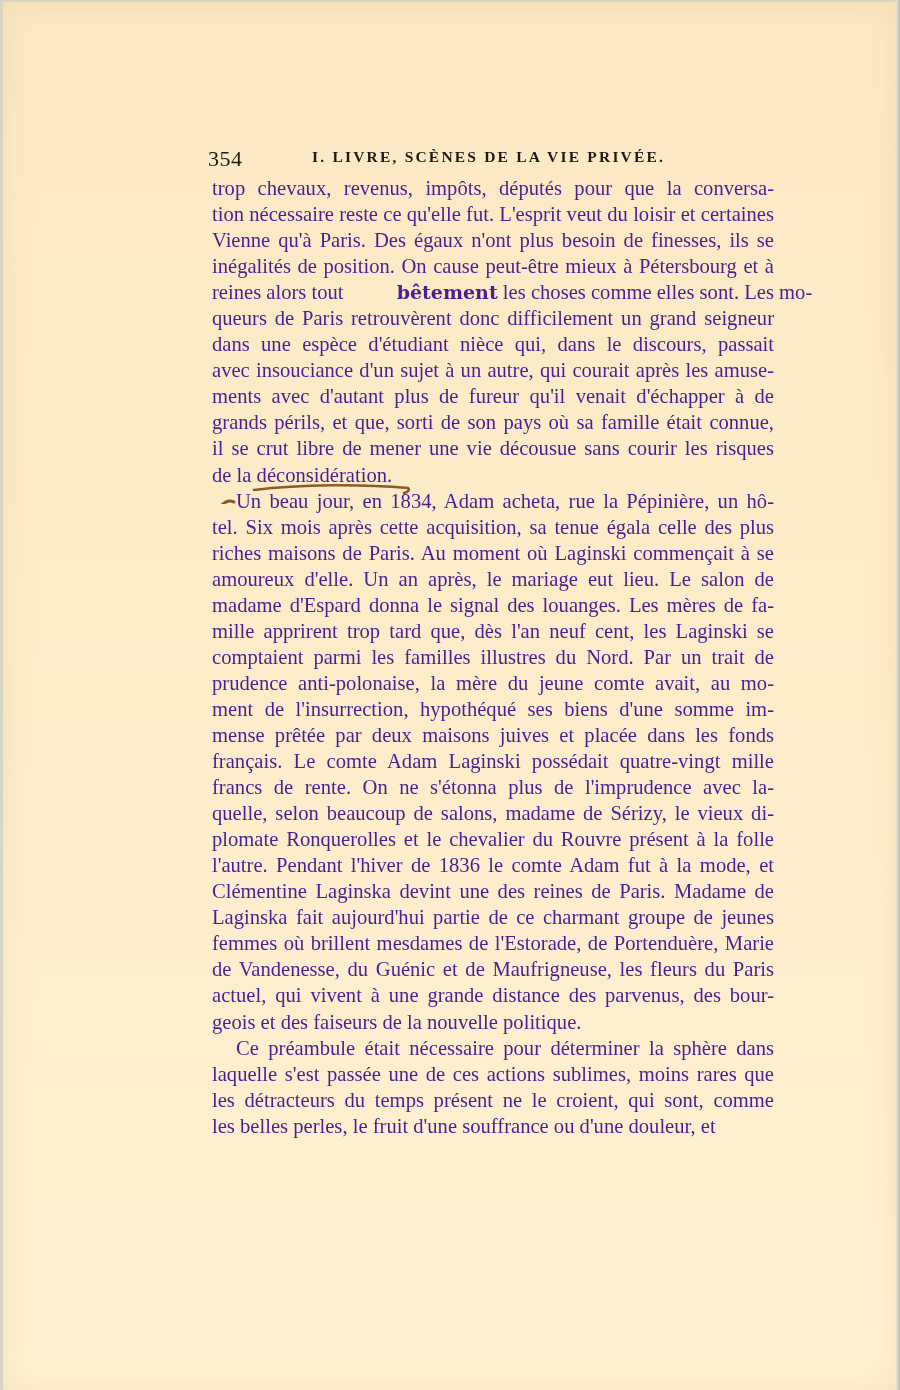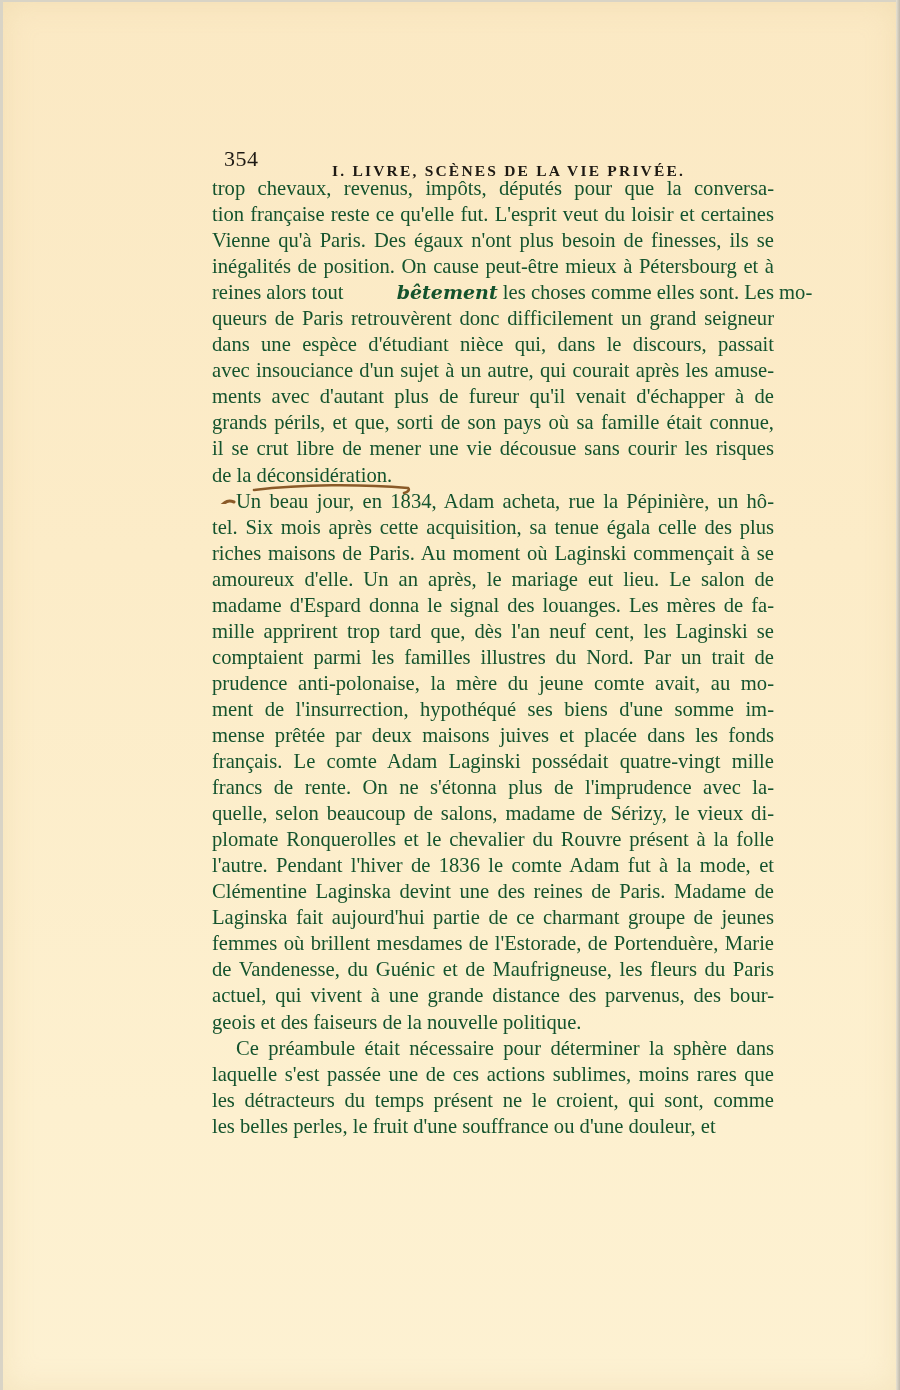--- a/index.html
+++ b/index.html
@@ -15,63 +15,62 @@
   }
   .edge-right {
     position: absolute; right: 0; top: 0; width: 4px; height: 1390px;
     background: linear-gradient(90deg, #e8e2d2, #bfb9ab);
   }
   .running-head {
     position: absolute; left: 208px; top: 146px; width: 560px; height: 28px;
     color: #1e1a14;
   }
   .page-number {
-    position: absolute; left: 16px; top: 0;
+    position: absolute; left: 0; top: 0;
     font-size: 22px; letter-spacing: 0.5px;
   }
   .head-title {
-    position: absolute; left: 104px; top: 16px;
+    position: absolute; left: 104px; top: 2px;
     font-size: 15.5px; font-weight: bold; letter-spacing: 2.2px;
     font-variant: small-caps;
-    margin-left: 20px;
   }
   .text-block {
     position: absolute; left: 212px; top: 175px; width: 562px;
-    color: #14532d;
+    color: #4c1d95;
     font-size: 20.6px;
     line-height: 26.05px;
   }
   .line {
     display: block; height: 26.05px; white-space: nowrap;
     text-align: justify; text-align-last: justify;
     transform-origin: left center;
   }
   .line.last { text-align-last: left; }
   .line.indent { padding-left: 24px; }
-  .italic { font-style: italic; font-weight: bold; font-family: "DejaVu Serif", serif; font-size: 19px; margin-left: 48px; }
+  .italic { font-weight: bold; font-family: "DejaVu Serif", serif; font-size: 19px; margin-left: 48px; }
   .underline-mark {
     position: absolute; left: 212px; top: 480px; width: 200px; height: 24px;
     pointer-events: none;
   }
 </style>
 </head>
 <body>
 
 <div class="page"></div>
 <div class="edge-right"></div>
 
 <div class="running-head">
   <span class="page-number">354</span>
   <span class="head-title">I. LIVRE, SCÈNES DE LA VIE PRIVÉE.</span>
 </div>
 
 <div class="text-block" id="text-block">
     <div>
       <span class="line">trop chevaux, revenus, impôts, députés pour que la conversa-</span>
-      <span class="line">tion française reste ce qu'elle fut. L'esprit veut du loisir et certaines</span>
+      <span class="line">tion nécessaire reste ce qu'elle fut. L'esprit veut du loisir et certaines</span>
       <span class="line">Vienne qu'à Paris. Des égaux n'ont plus besoin de finesses, ils se</span>
       <span class="line">inégalités de position. On cause peut-être mieux à Pétersbourg et à</span>
       <span class="line"><span>reines alors tout </span><span class="italic">bêtement</span><span> les choses comme elles sont. Les mo-</span></span>
       <span class="line">queurs de Paris retrouvèrent donc difficilement un grand seigneur</span>
       <span class="line">dans une espèce d'étudiant nièce qui, dans le discours, passait</span>
       <span class="line">avec insouciance d'un sujet à un autre, qui courait après les amuse-</span>
       <span class="line">ments avec d'autant plus de fureur qu'il venait d'échapper à de</span>
       <span class="line">grands périls, et que, sorti de son pays où sa famille était connue,</span>
       <span class="line">il se crut libre de mener une vie décousue sans courir les risques</span>
       <span class="line last">de la déconsidération.</span>

